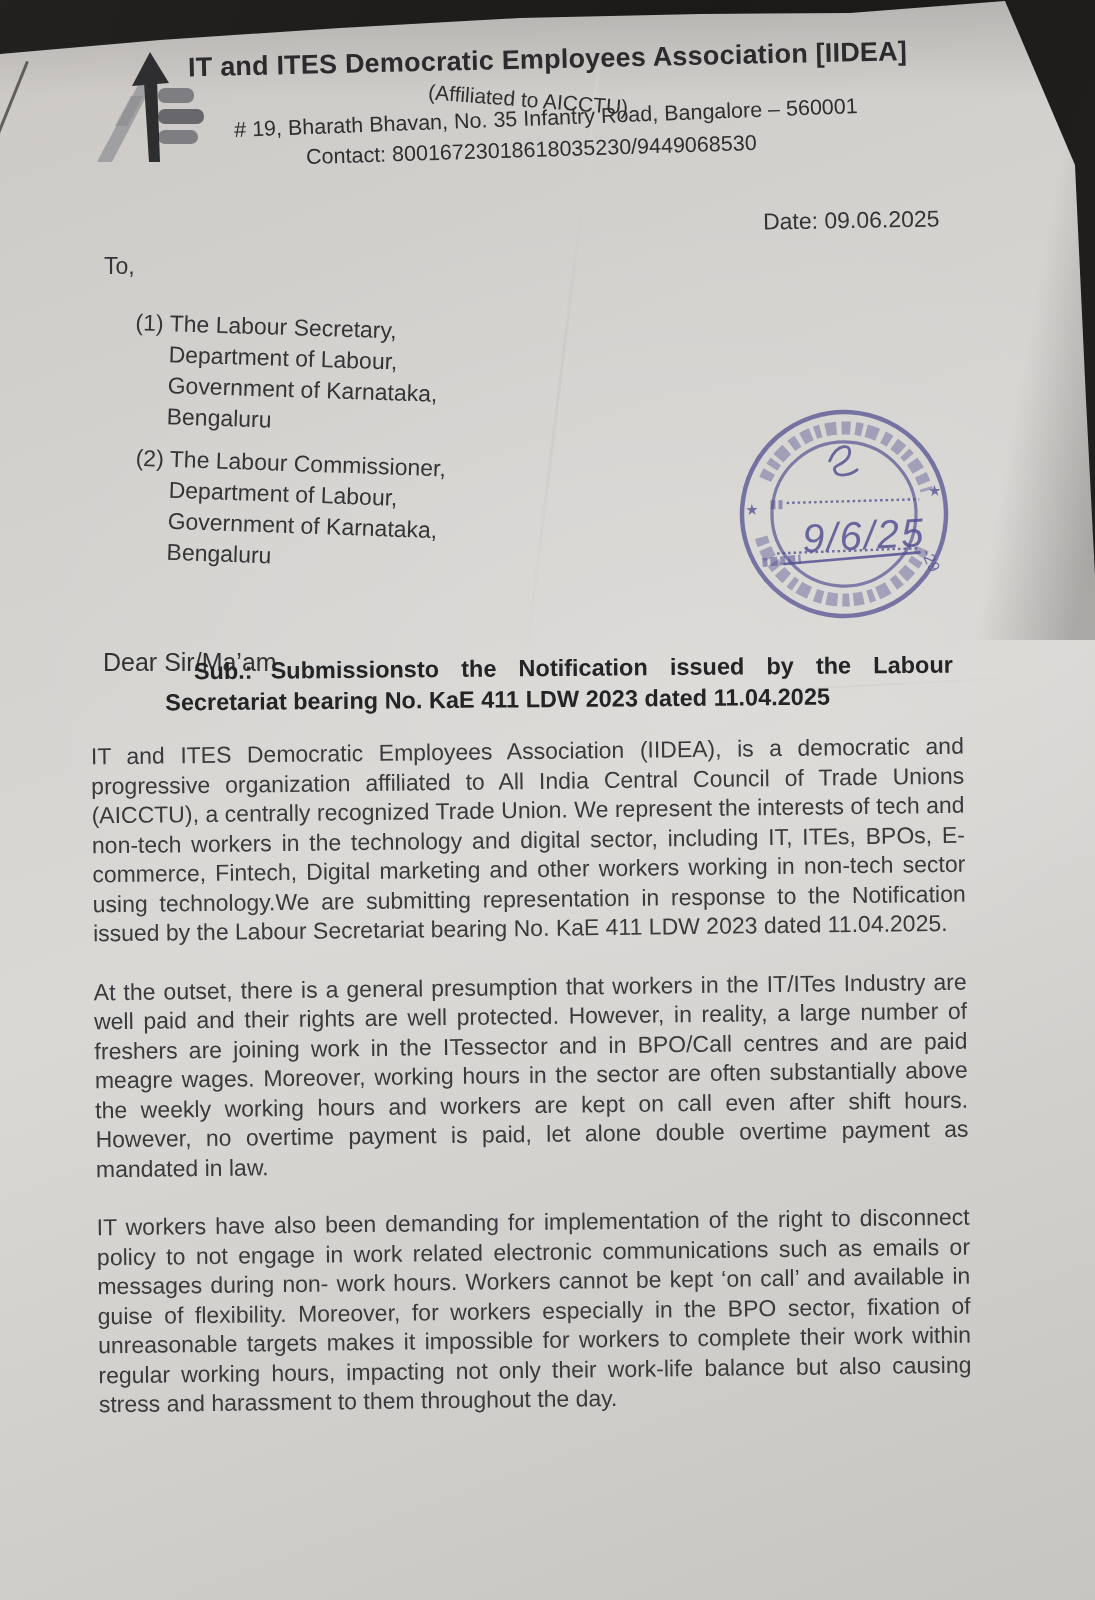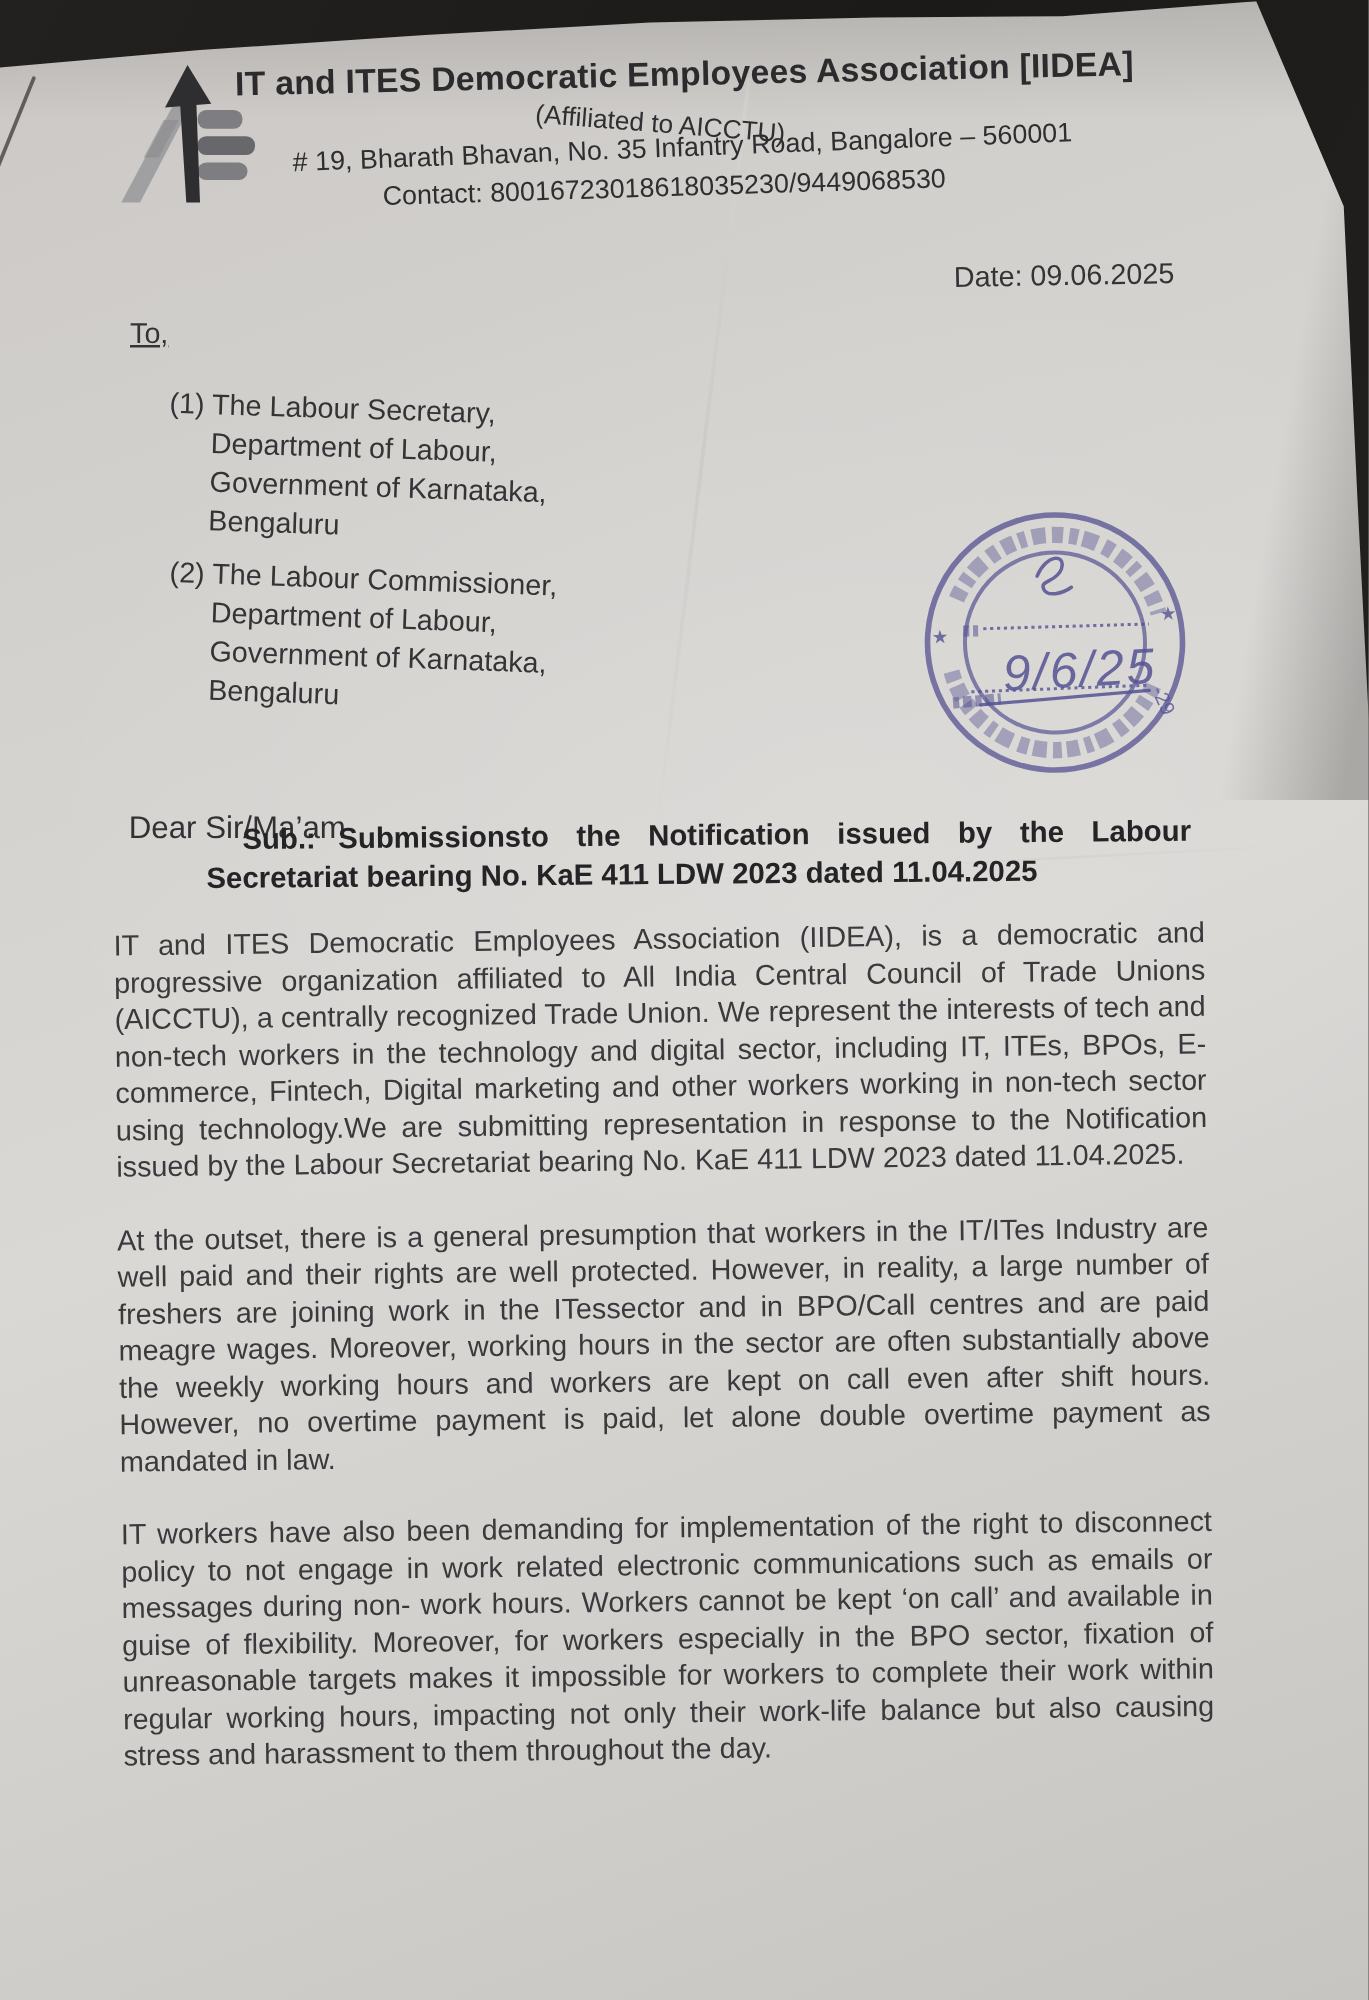--- a/index.html
+++ b/index.html
@@ -31,21 +31,21 @@
   .crease-2{left:480px;top:690px;width:560px;height:2px;transform:rotate(-3deg);
     background:linear-gradient(90deg,rgba(255,255,255,0),rgba(255,255,255,.5),rgba(140,138,136,.3),rgba(255,255,255,0));opacity:.3;}
   .scratch{position:absolute;left:10px;top:58px;width:3px;height:86px;background:#46443f;transform:rotate(22deg);opacity:.8;border-radius:2px;}
 
   .abs{position:absolute;}
   .org-title{left:188px;top:44px;width:740px;font-size:27px;font-weight:bold;color:#2a2a2d;transform:rotate(-1.3deg);letter-spacing:.2px;}
   .affiliation{left:428px;top:88px;font-size:21px;color:#2f2f32;transform:rotate(4.5deg);}
   .addr{left:234px;top:106px;font-size:21.5px;color:#2e2e31;transform:rotate(-2.2deg);}
   .contact{left:306px;top:138px;font-size:21.5px;color:#2e2e31;transform:rotate(-1.8deg);}
   .date-line{left:763px;top:207px;font-size:23px;color:#343437;transform:rotate(-1deg);}
-  .to-line{left:104px;top:253px;font-size:23px;color:#343437;text-decoration:underline;}
+  .to-line{left:104px;top:253px;font-size:23px;color:#343437;}
   .recipient{font-size:23px;line-height:31px;color:#343437;}
   .recipient .num{display:inline-block;vertical-align:top;margin-right:6px;}
   .recipient .lines{display:inline-block;vertical-align:top;}
   .rec1{left:134px;top:312px;transform:rotate(1.8deg);}
   .rec2{left:134px;top:448px;transform:rotate(2deg);}
   .greeting{left:103px;top:600px;font-size:25px;color:#323235;margin-top:48px;}
   .subject{left:165px;top:653px;width:788px;font-size:23.5px;line-height:31px;font-weight:bold;color:#242427;text-align:justify;transform:rotate(-.5deg);}
   .subject .sub-label{padding-right:18px;margin-left:29px;}
   .bodycopy{left:95px;top:737px;width:873px;transform:rotate(-.7deg);}
   .bodycopy p{margin:0 0 29px 0;font-size:23px;line-height:29.5px;color:#3a3a3d;text-align:justify;}

